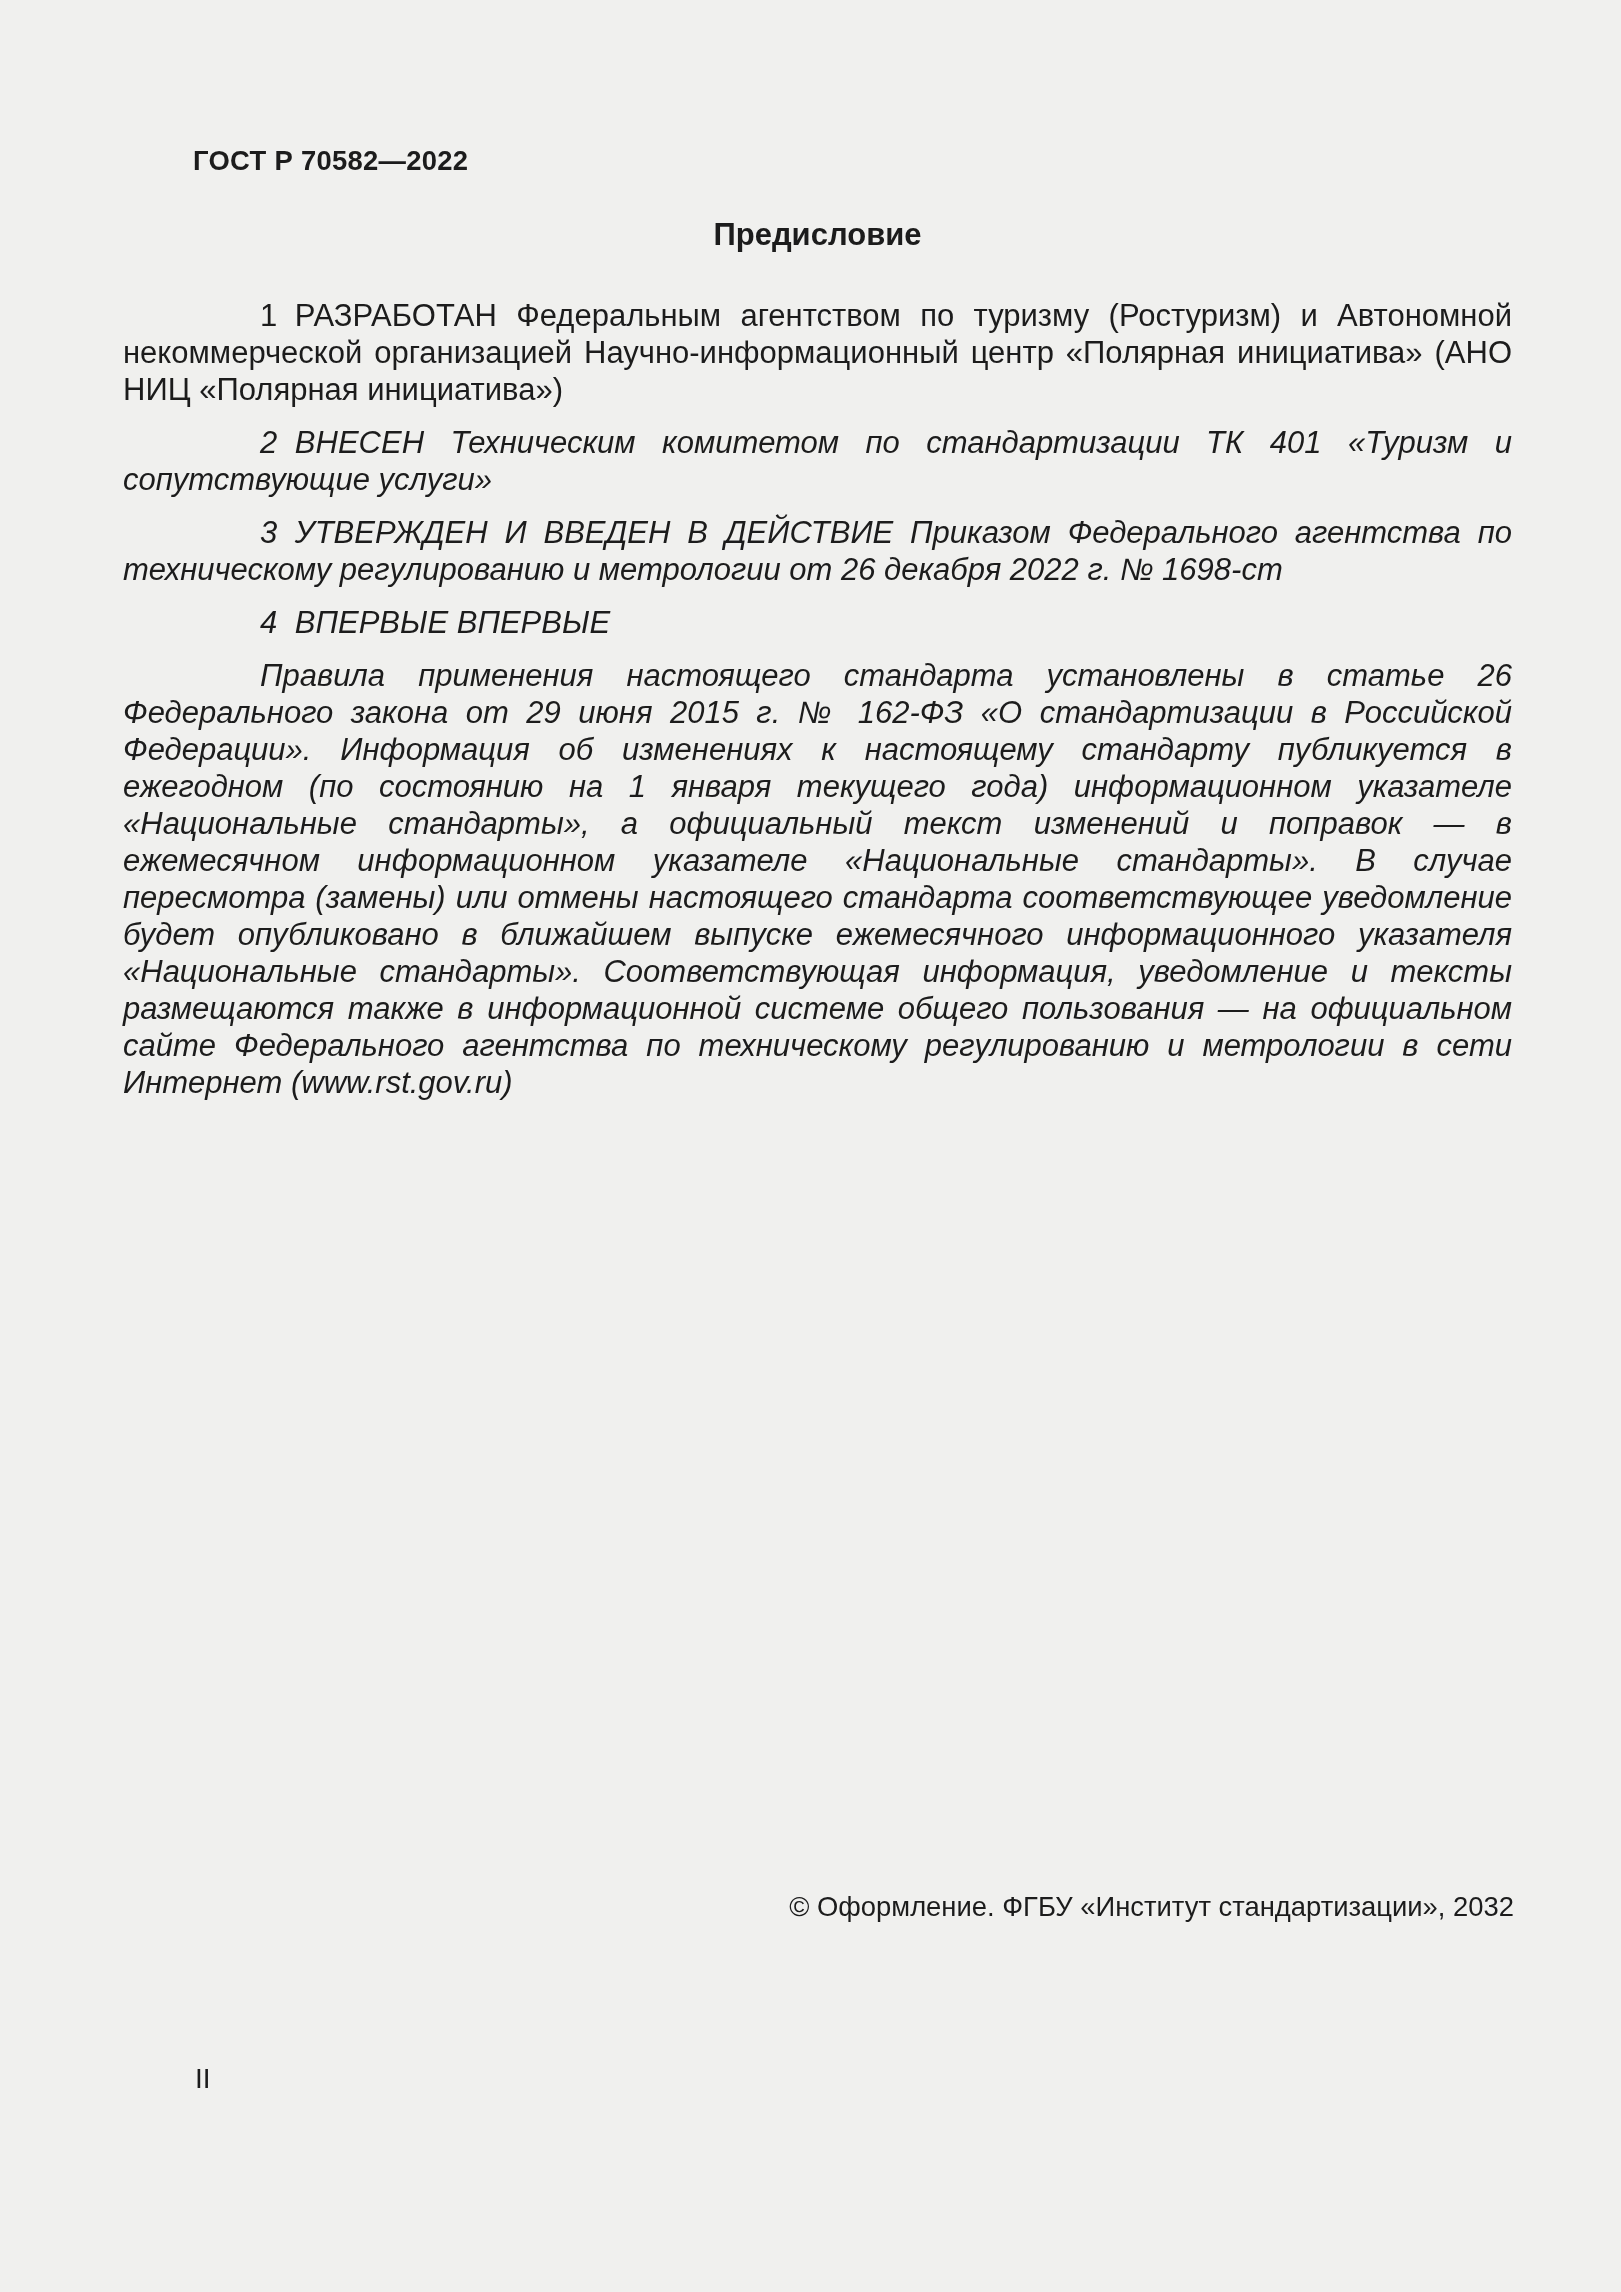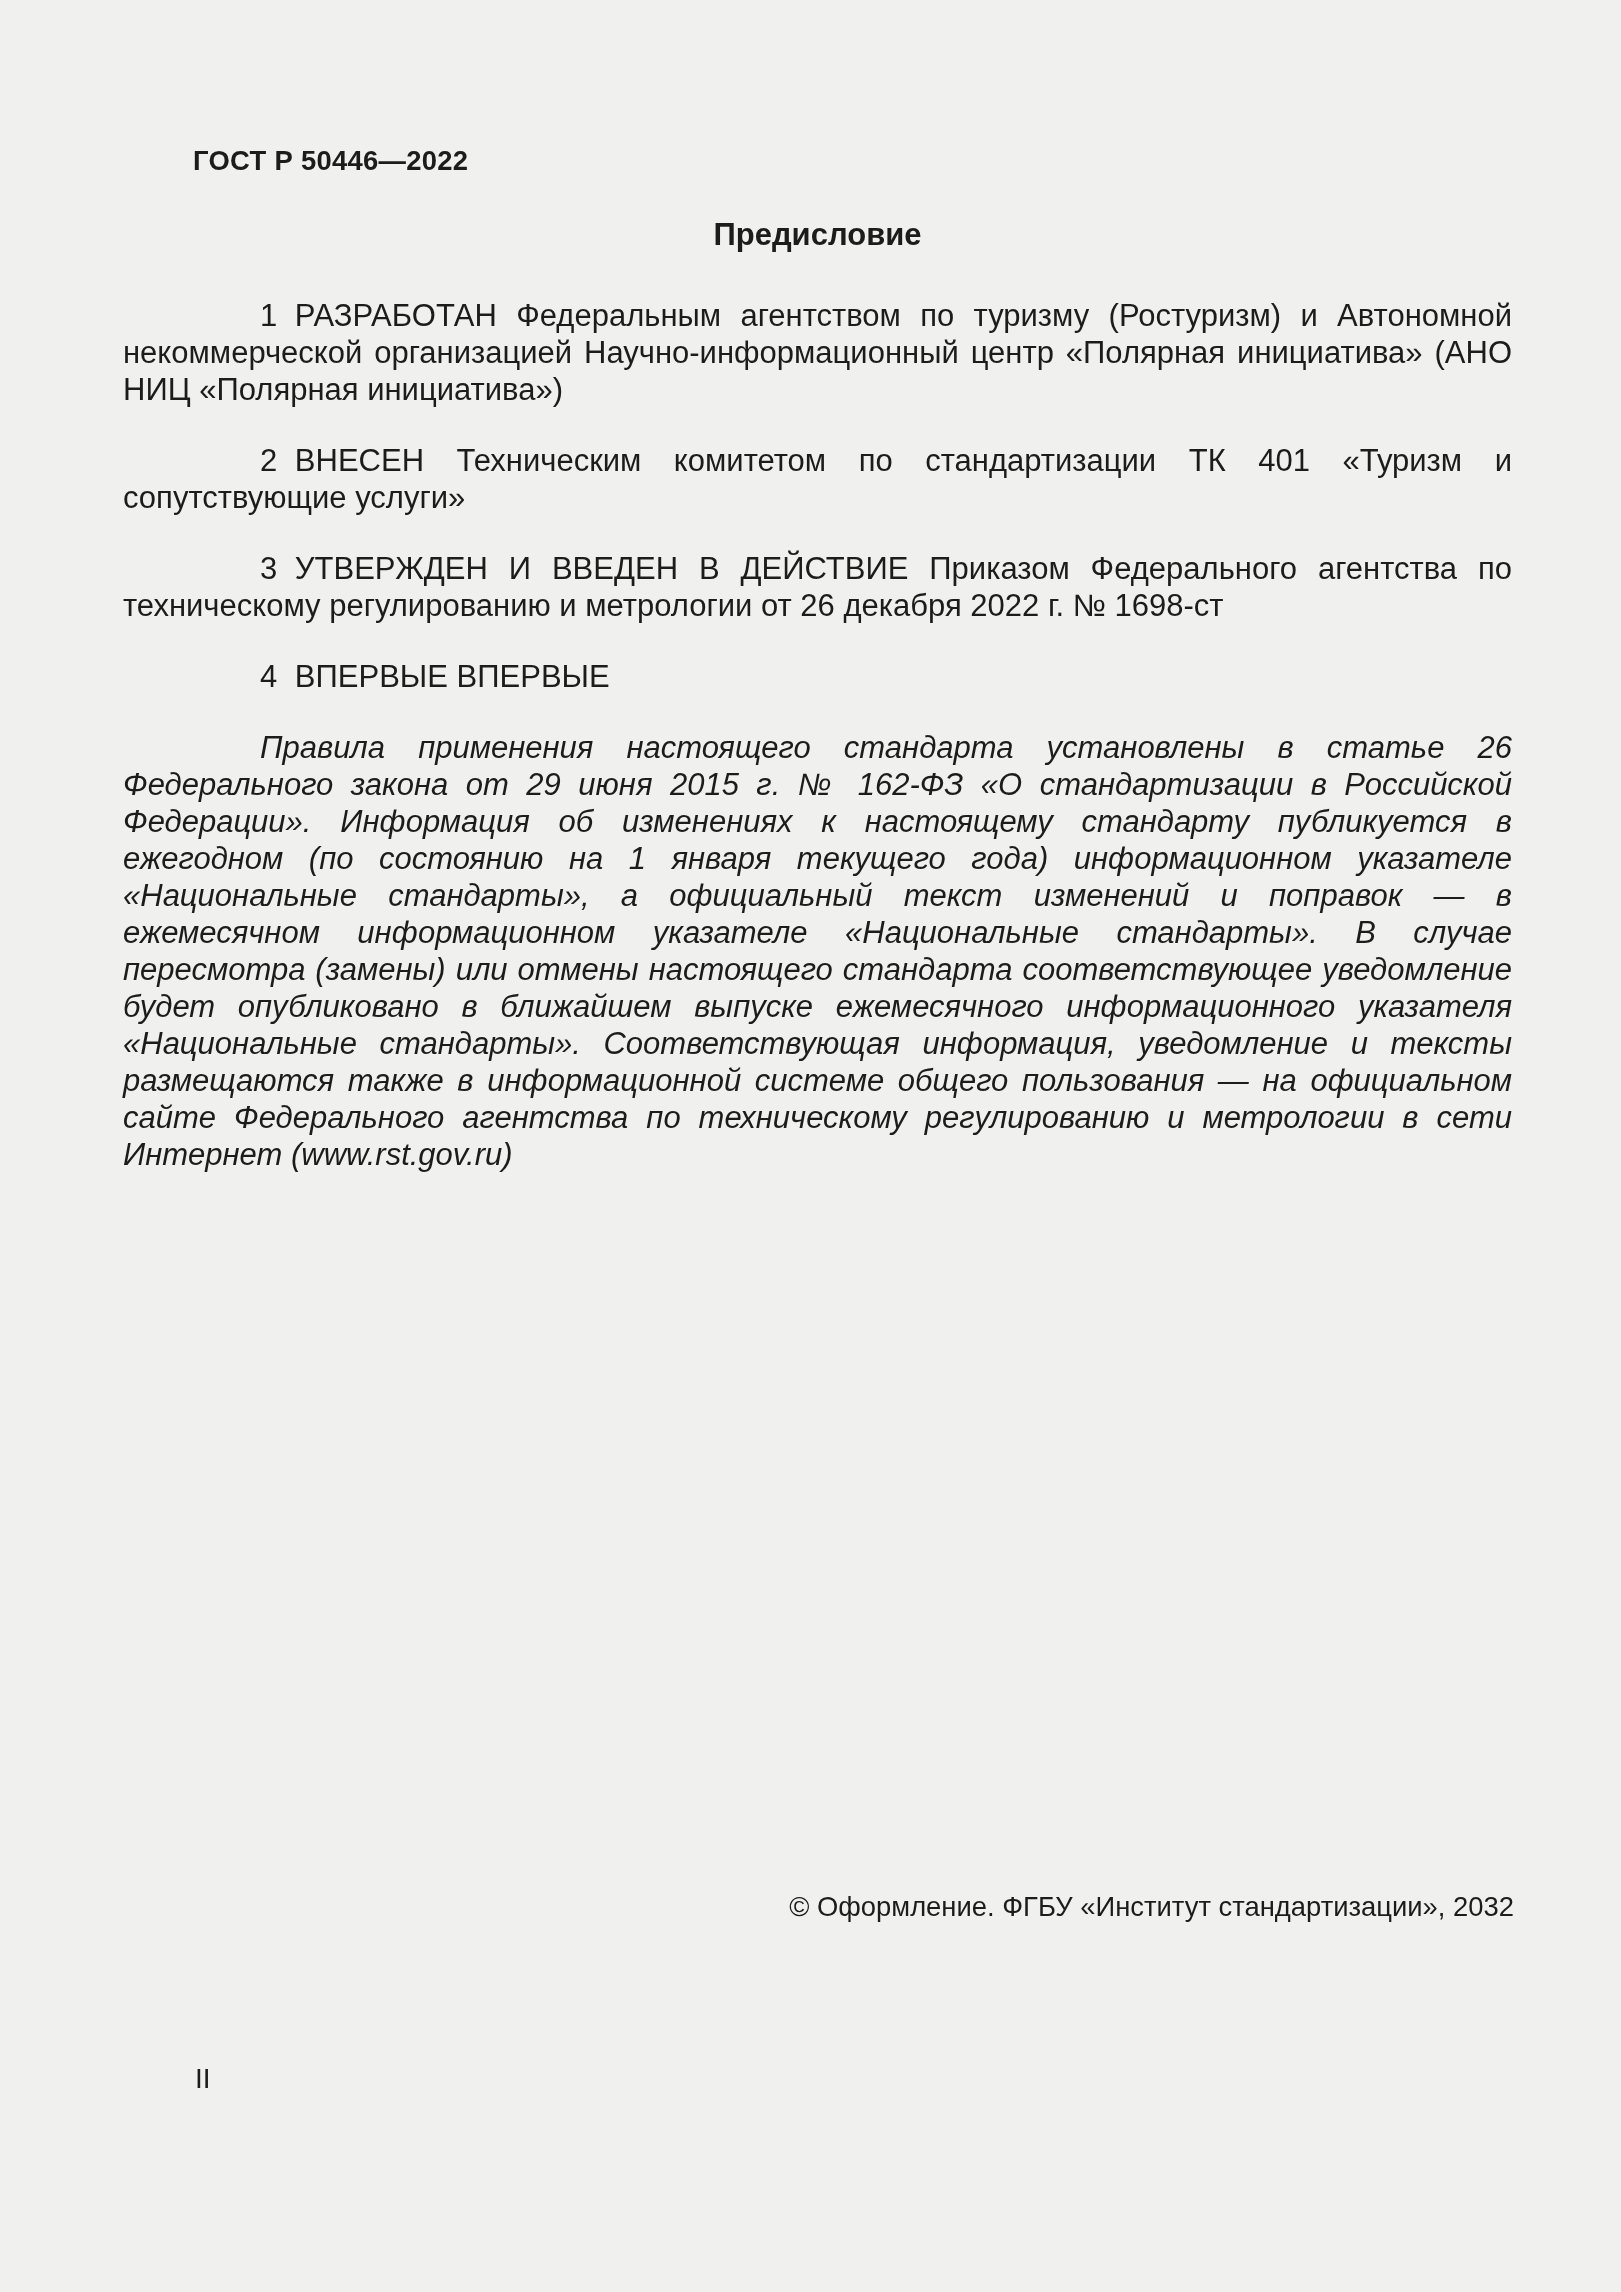--- a/index.html
+++ b/index.html
@@ -37,21 +37,21 @@
     top: 297px;
     width: 1389px;
     font-size: 31px;
     line-height: 37px;
   }
   .content p {
     margin: 0;
     text-align: justify;
     text-indent: 137px;
   }
-  .content p + p { margin-top: 34px; }
+  .content p + p { margin-top: 16px; font-style: italic; }
   .fw-num { margin-right: 17.6px; }
   .legal-notice {
     margin-top: 91px;
     font-style: italic;
   }
   .copyright {
     position: absolute;
     top: 1888px;
     left: 193px;
     width: 1321px;
@@ -75,21 +75,21 @@
     top: 2060px;
     font-size: 28px;
     line-height: 37px;
   }
 </style>
 </head>
 <body>
 
 <div class="page">
 
-  <div class="doc-code">ГОСТ Р 50446—2022</div>
+  <div class="doc-code">ГОСТ Р 70582—2022</div>
 
   <div class="fw-title">Предисловие</div>
 
   <div class="content">
 
     <p><span class="fw-num">1</span><span>РАЗРАБОТАН Федеральным агентством по туризму (Ростуризм) и Автономной некоммерческой организацией Научно-информационный центр «Полярная инициатива» (АНО НИЦ «Полярная инициа­тива»)</span></p>
 
     <p><span class="fw-num">2</span><span>ВНЕСЕН Техническим комитетом по стандартизации ТК 401 «Туризм и сопутствующие услуги»</span></p>
 
     <p><span class="fw-num">3</span><span>УТВЕРЖДЕН И ВВЕДЕН В ДЕЙСТВИЕ Приказом Федерального агентства по техническому регулированию и метрологии от 26 декабря 2022 г. № 1698-ст</span></p>

